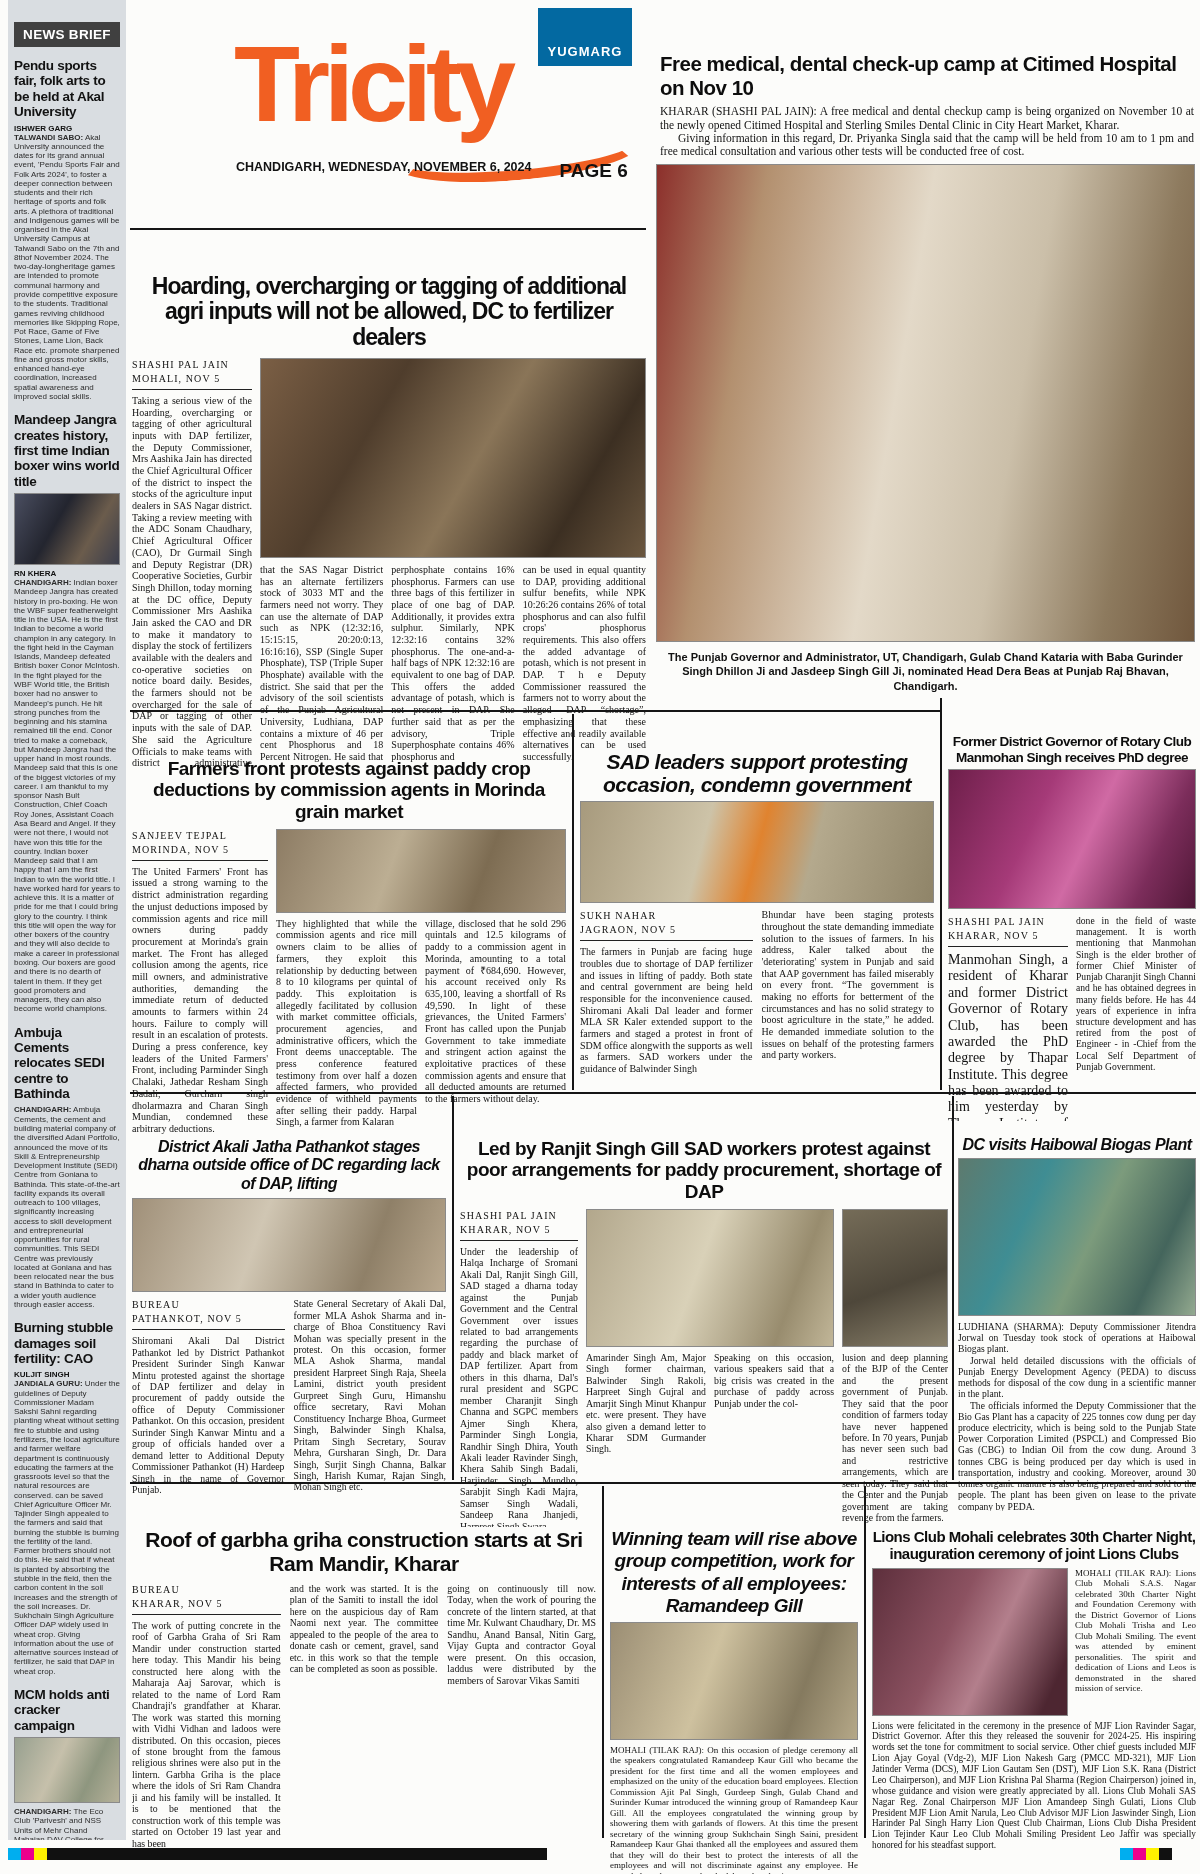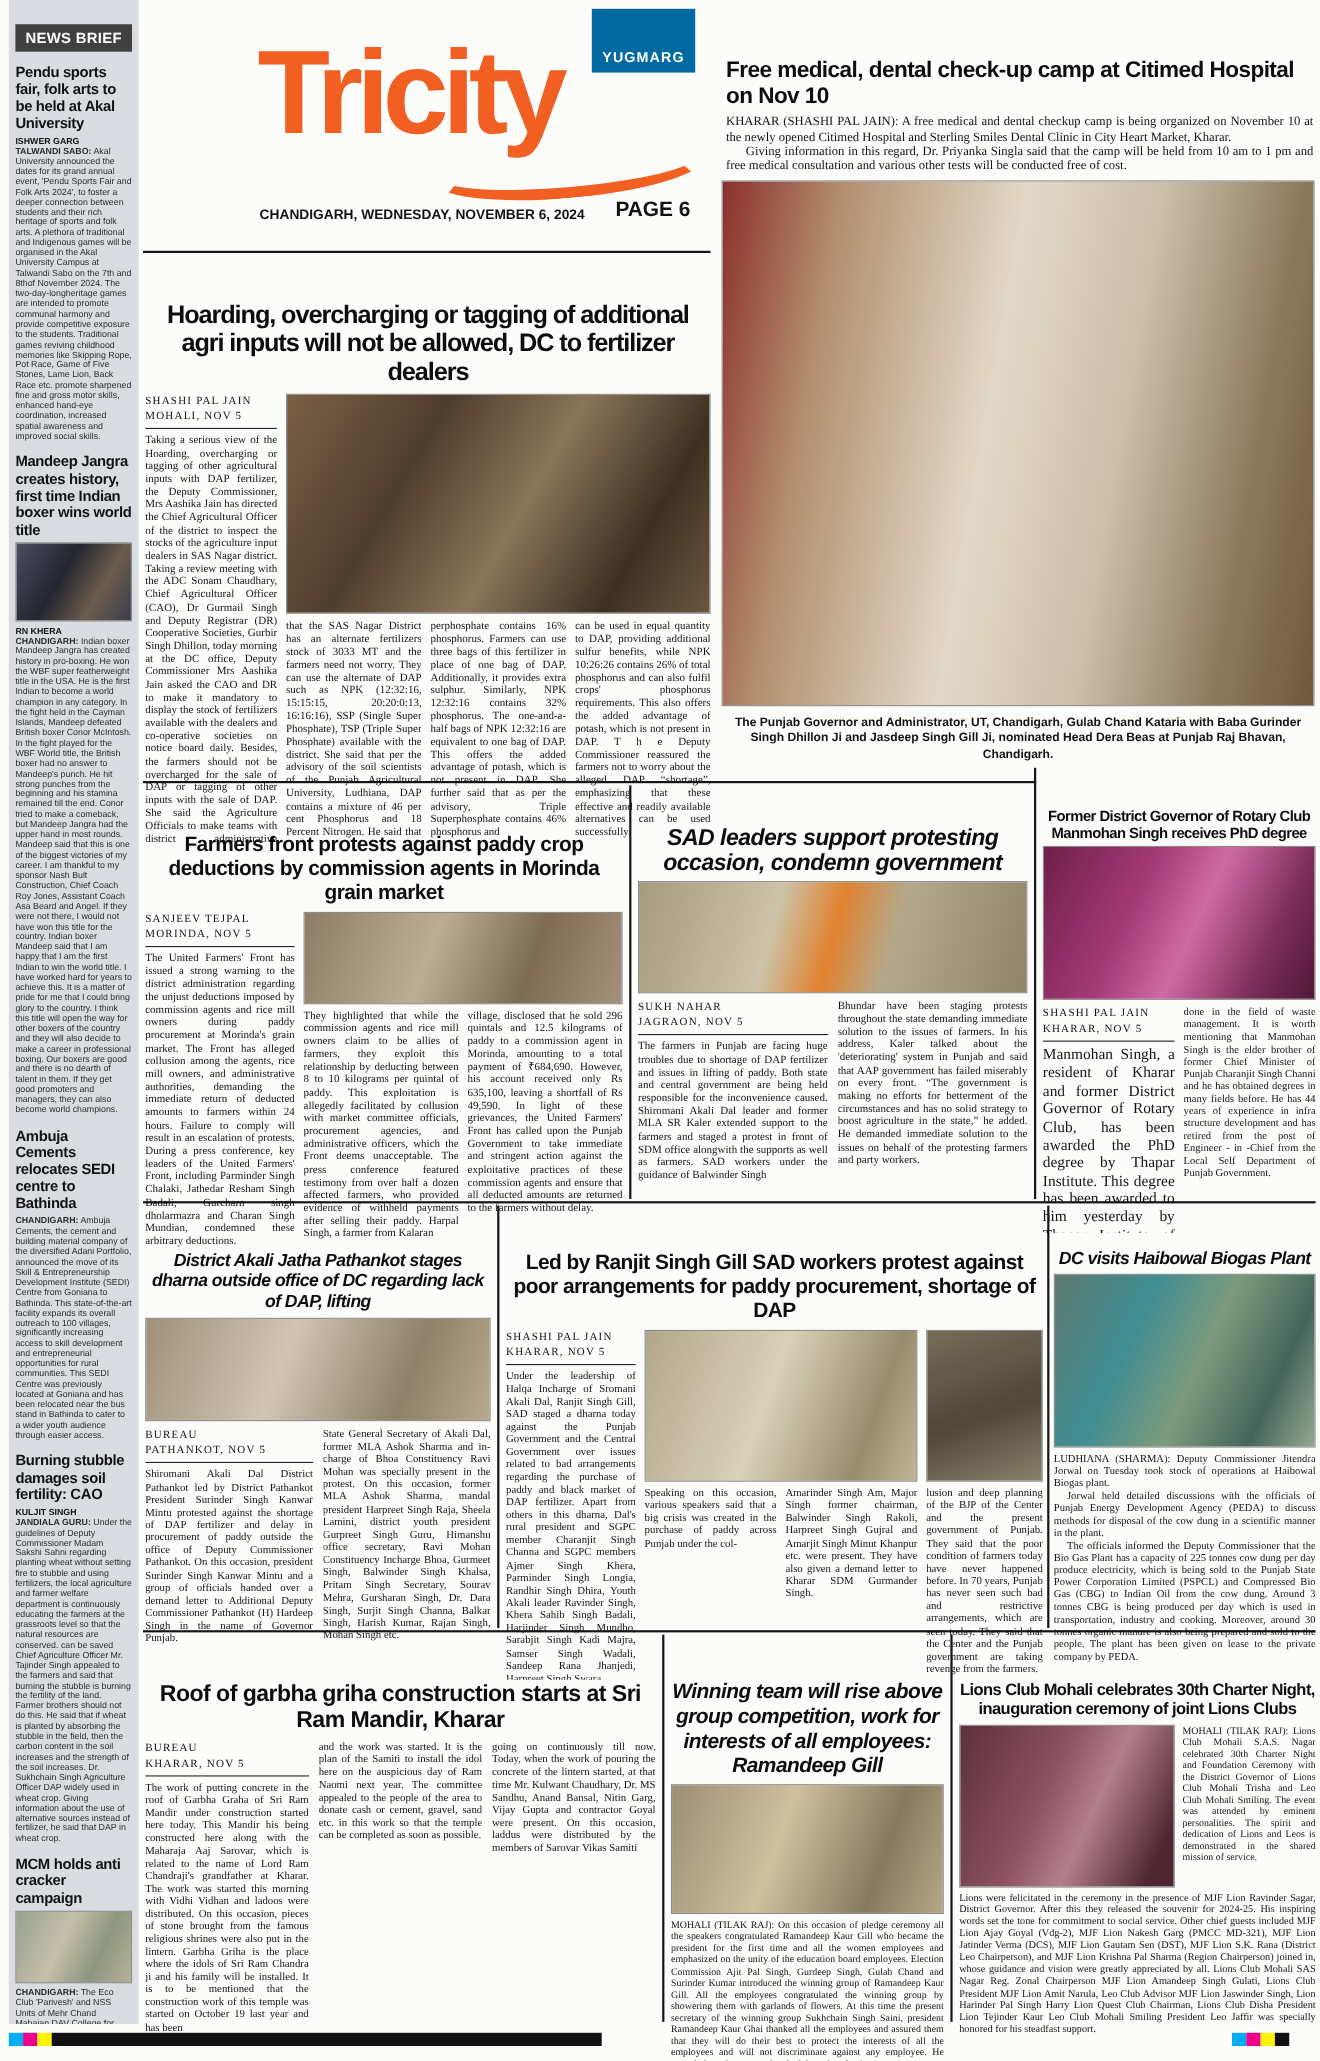--- a/index.html
+++ b/index.html
@@ -89,21 +89,21 @@
       <div class="sb-title">MCM holds anti cracker campaign</div>
       <div class="ph sb-ph ph-mcm" style="height:66px;"></div>
       <div class="sb-bd"><span class="dl">CHANDIGARH:</span> <span>The Eco Club 'Parivesh' and NSS Units of Mehr Chand Mahajan DAV College for Women, Chandigarh, in collaboration with Ek Bharat Shrestha Bharat (EBSB) Club, and under the directions of Department of Environment, Chandigarh Administration, organised an Anti-Cracker Campaign. The objective was to promote an eco-friendly and pollution-free festive season. Under this campaign, a plethora of activities were conducted that raised awareness about the harmful effects of firecrackers and encouraged sustainable practices. The program commenced with a thought-provoking nukkad natak performance by NSS volunteers where they highlighted the impact of burning crackers on environment and society as a whole. It was followed by an oath taking ceremony where faculty members joined the volunteers in taking a pledge for cracker free festivities.</span></div>
     </div>
   </div>
 
   <div class="abs" style="left:232px; top:8px; width:414px; height:216px;">
     <div class="abs yug" style="right:14px; top:0; width:94px; height:58px; padding-top:36px;">YUGMARG</div>
     <div class="abs brand" style="left:2px; top:22px; color:#f15f22;">Tricity</div>
     <div class="abs swoosh" style="left:160px; top:118px;"></div>
-    <div class="abs" style="left:4px; bottom:22px; width:410px; display:flex; align-items:flex-end; gap:28px;">
+    <div class="abs" style="left:4px; bottom:42px; width:410px; display:flex; align-items:flex-start; gap:28px;">
       <span class="mh-date">CHANDIGARH, WEDNESDAY, NOVEMBER 6, 2024</span>
       <span class="mh-page">PAGE 6</span>
     </div>
   </div>
 
   <div class="abs" style="left:660px; top:14px; width:534px; height:150px;">
     <div class="hd" style="font-size:20.5px; text-align:left; line-height:1.15; margin-bottom:6px;">Free medical, dental check-up camp at Citimed Hospital on Nov 10</div>
     <p class="bd" style="font-size:11.5px;">KHARAR (SHASHI PAL JAIN): A free medical and dental checkup camp is being organized on November 10 at the newly opened Citimed Hospital and Sterling Smiles Dental Clinic in City Heart Market, Kharar.</p>
     <p class="bd" style="font-size:11.5px; text-indent:18px;">Giving information in this regard, Dr. Priyanka Singla said that the camp will be held from 10 am to 1 pm and free medical consultation and various other tests will be conducted free of cost.</p>
   </div>
@@ -215,22 +215,22 @@
       <div class="col" style="width:118px; height:318px;">
         <div class="by">
           <span>SHASHI PAL JAIN</span>
           <span>KHARAR, NOV 5</span>
         </div>
         <div class="bd" style="font-size:9.8px;">Under the leadership of Halqa Incharge of Sromani Akali Dal, Ranjit Singh Gill, SAD staged a dharna today against the Punjab Government and the Central Government over issues related to bad arrangements regarding the purchase of paddy and black market of DAP fertilizer. Apart from others in this dharna, Dal's rural president and SGPC member Charanjit Singh Channa and SGPC members Ajmer Singh Khera, Parminder Singh Longia, Randhir Singh Dhira, Youth Akali leader Ravinder Singh, Khera Sahib Singh Badali, Harjinder Singh Mundho, Sarabjit Singh Kadi Majra, Samser Singh Wadali, Sandeep Rana Jhanjedi, Harpreet Singh Swara,</div>
       </div>
       <div style="width:248px;">
         <div class="ph ph-rgroup" style="height:138px; margin-bottom:5px;"></div>
         <div style="display:flex; gap:8px;">
+          <div class="col bd" style="flex:1; height:172px; font-size:9.8px;">Amarinder Singh Am, Major Singh former chairman, Balwinder Singh Rakoli, Harpreet Singh Gujral and Amarjit Singh Minut Khanpur etc. were present. They have also given a demand letter to Kharar SDM Gurmander Singh.</div>
           <div class="col bd" style="flex:1; height:172px; font-size:9.8px;">Speaking on this occasion, various speakers said that a big crisis was created in the purchase of paddy across Punjab under the col-</div>
-          <div class="col bd" style="flex:1; height:172px; font-size:9.8px;">Amarinder Singh Am, Major Singh former chairman, Balwinder Singh Rakoli, Harpreet Singh Gujral and Amarjit Singh Minut Khanpur etc. were present. They have also given a demand letter to Kharar SDM Gurmander Singh.</div>
         </div>
       </div>
       <div style="flex:1;">
         <div class="ph ph-rman" style="height:138px; margin-bottom:5px;"></div>
         <div class="col bd" style="height:172px; font-size:9.8px;">lusion and deep planning of the BJP of the Center and the present government of Punjab. They said that the poor condition of farmers today have never happened before. In 70 years, Punjab has never seen such bad and restrictive arrangements, which are seen today. They said that the Center and the Punjab government are taking revenge from the farmers.</div>
       </div>
     </div>
   </div>
 
   <div class="abs rule" style="left:952px; top:1096px; width:2px; height:384px;"></div>

